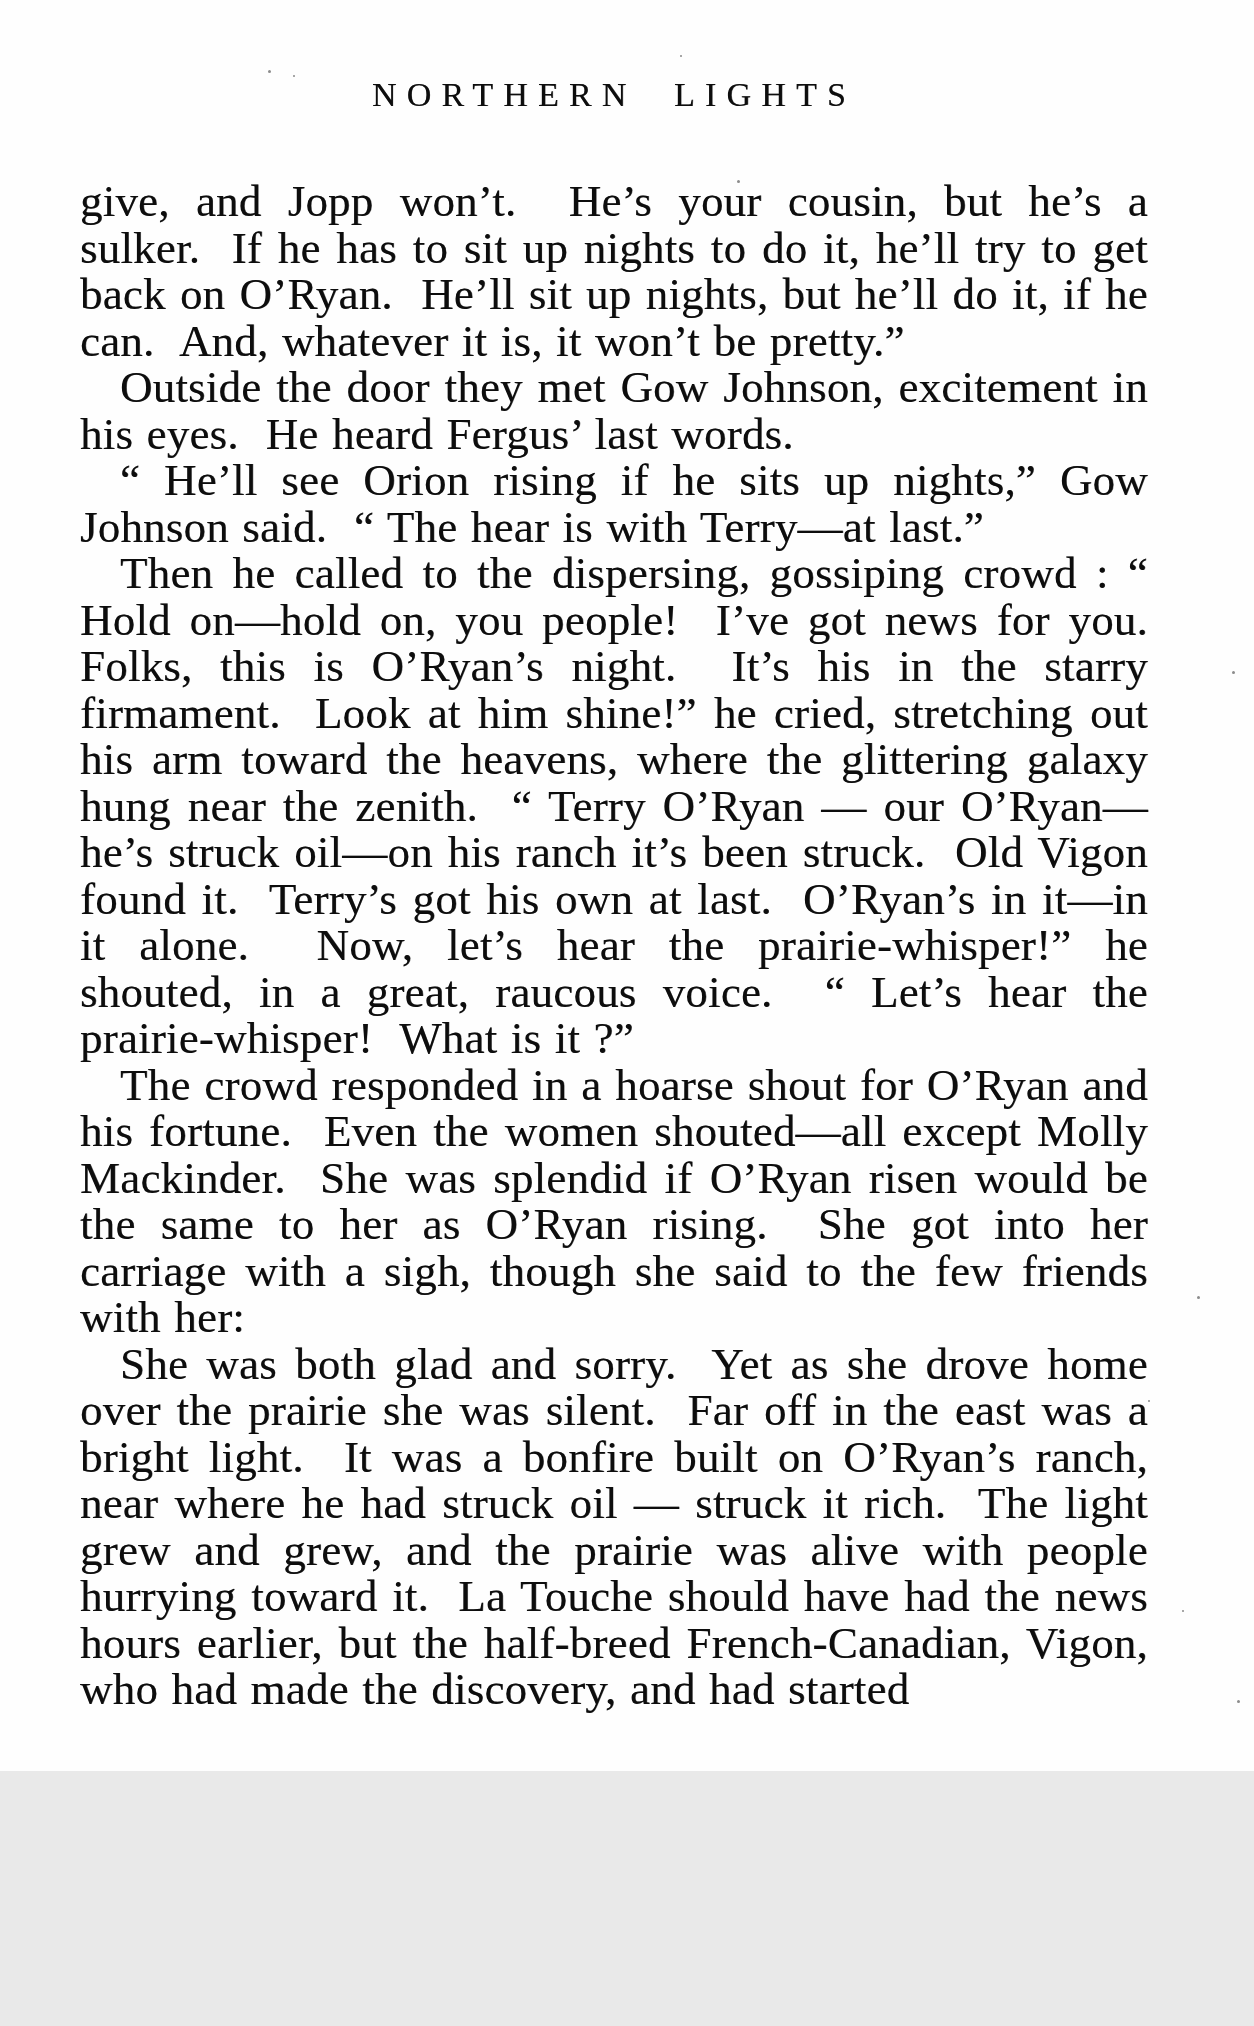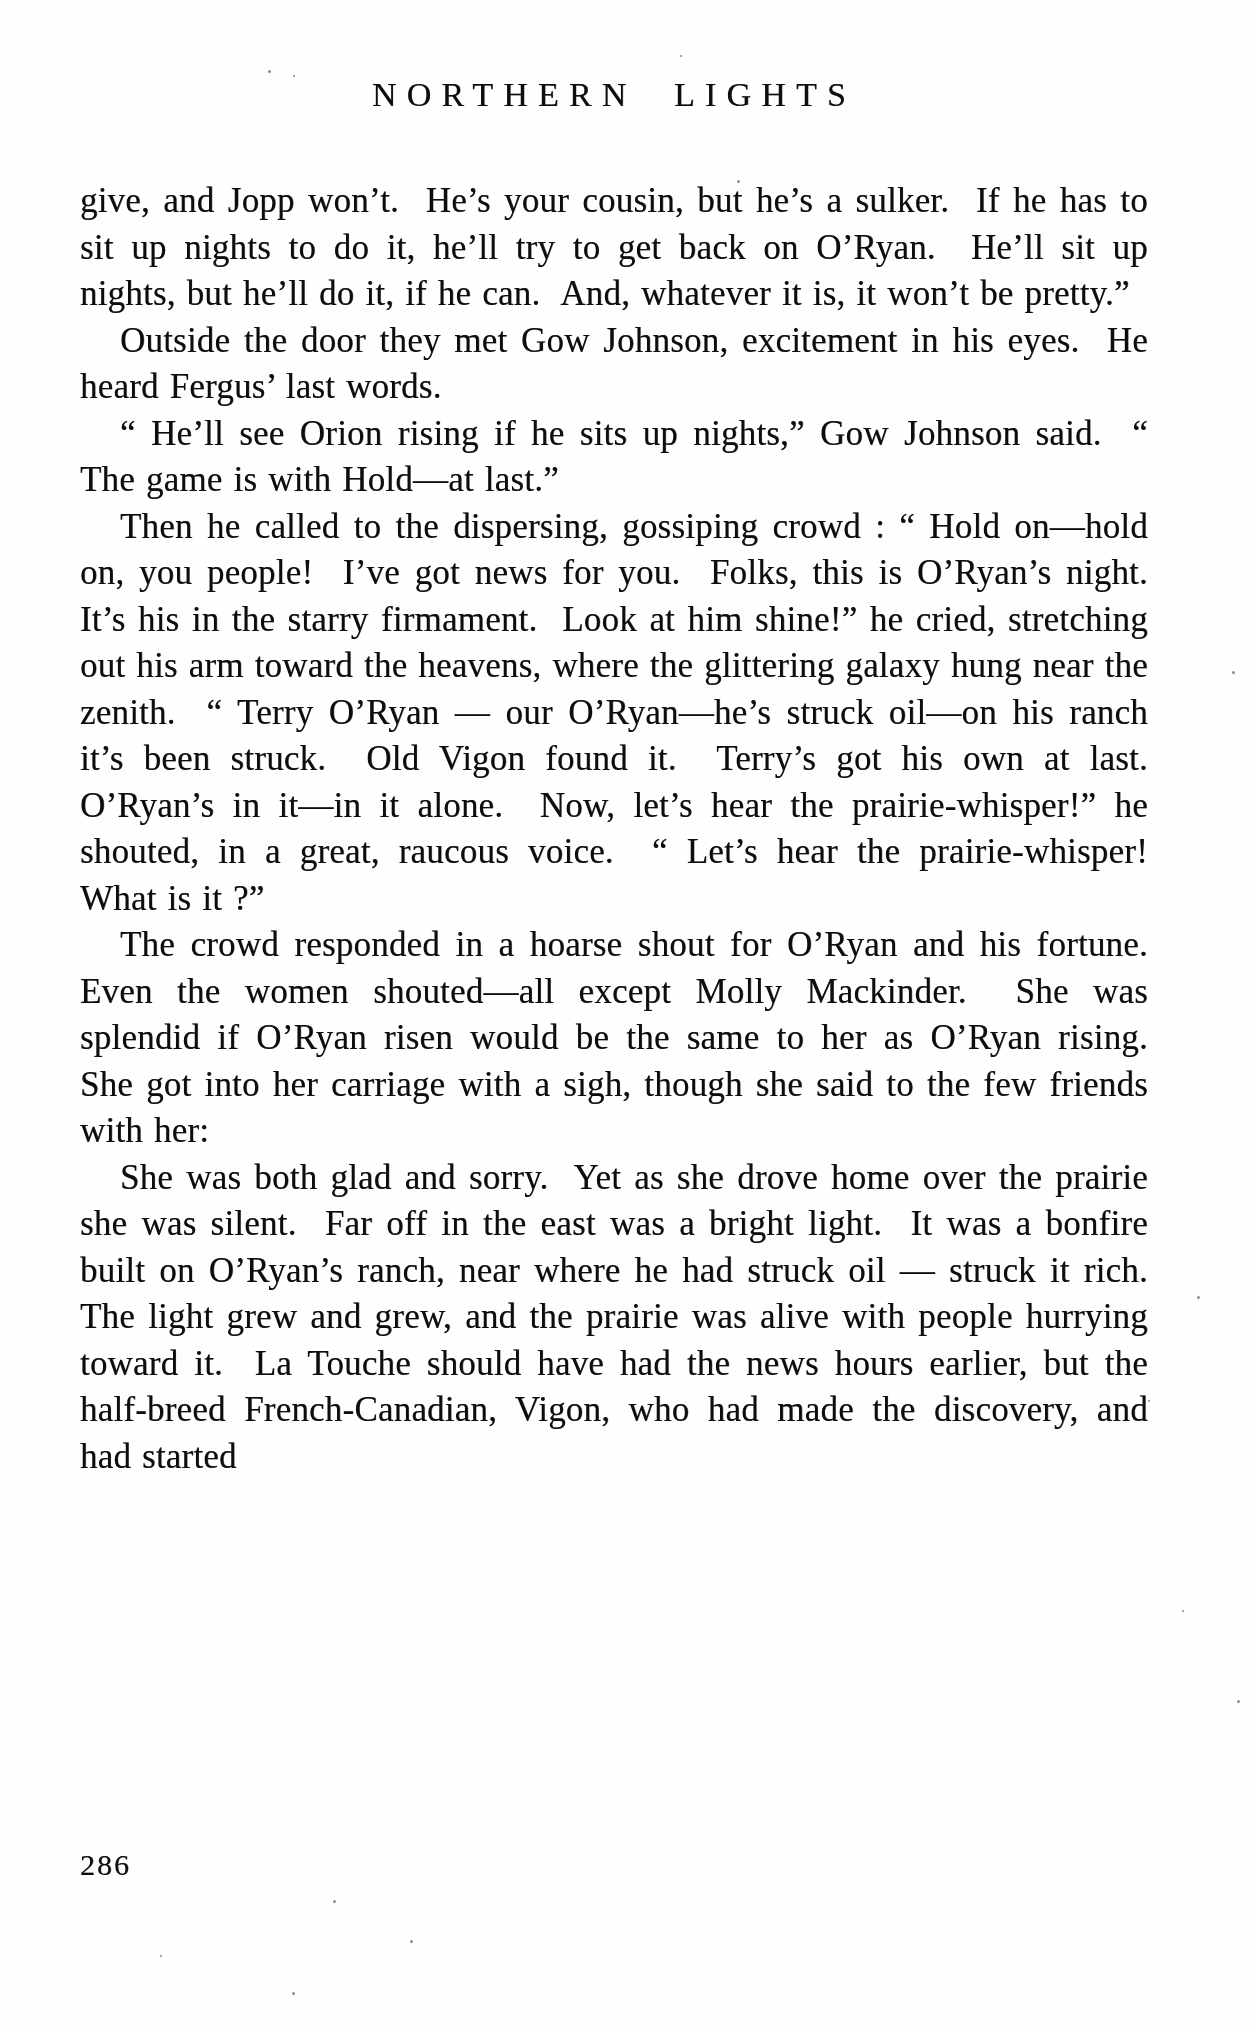--- a/index.html
+++ b/index.html
@@ -3,21 +3,21 @@
 <meta charset="utf-8">
 <style>
   html, body {
     margin: 0;
     padding: 0;
     background: #e9e9e9;
   }
   .page {
     position: relative;
     width: 1254px;
-    height: 2026px;
+    height: 1771px;
     margin: 0 auto;
     background: #fefefe;
     overflow: hidden;
     color: #0d0d0d;
     font-family: "Liberation Serif", "DejaVu Serif", serif;
   }
   .running-header {
     position: absolute;
     left: 80px;
     top: 76px;
@@ -27,21 +27,21 @@
     letter-spacing: 0.30em;
     word-spacing: 0.55em;
     white-space: nowrap;
     text-shadow: 0.4px 0.2px 0 rgba(0,0,0,0.55);
   }
   .text-block {
     position: absolute;
     left: 80px;
     top: 178px;
     width: 1068px;
-    font-size: 35px;
+    font-size: 45px;
     line-height: 46.5px;
     letter-spacing: 0.2px;
     word-spacing: 2px;
     text-align: justify;
     text-shadow: 0.4px 0.2px 0 rgba(0,0,0,0.5);
   }
   .text-block p {
     margin: 0;
     text-indent: 40px;
     white-space: pre-wrap;
@@ -69,21 +69,21 @@
 </head>
 <body>
 
 <div class="page">
 
   <div class="running-header">NORTHERN LIGHTS</div>
 
   <div class="text-block">
     <p class="no-indent">give, and Jopp won’t.  He’s your cousin, but he’s a sulker.  If he has to sit up nights to do it, he’ll try to get back on O’Ryan.  He’ll sit up nights, but he’ll do it, if he can.  And, whatever it is, it won’t be pretty.”</p>
     <p>Outside the door they met Gow Johnson, excitement in his eyes.  He heard Fergus’ last words.</p>
-    <p>“ He’ll see Orion rising if he sits up nights,” Gow Johnson said.  “ The game is with Hold—at last.”</p>
+    <p>“ He’ll see Orion rising if he sits up nights,” Gow Johnson said.  “ The hear is with Terry—at last.”</p>
     <p>Then he called to the dispersing, gossiping crowd : “ Hold on—hold on, you people!  I’ve got news for you.  Folks, this is O’Ryan’s night.  It’s his in the starry firmament.  Look at him shine!” he cried, stretching out his arm toward the heavens, where the glittering galaxy hung near the zenith.  “ Terry O’Ryan — our O’Ryan—he’s struck oil—on his ranch it’s been struck.  Old Vigon found it.  Terry’s got his own at last.  O’Ryan’s in it—in it alone.  Now, let’s hear the prairie-whisper!” he shouted, in a great, raucous voice.  “ Let’s hear the prairie-whisper!  What is it ?”</p>
     <p>The crowd responded in a hoarse shout for O’Ryan and his fortune.  Even the women shouted—all except Molly Mackinder.  She was splendid if O’Ryan risen would be the same to her as O’Ryan rising.  She got into her carriage with a sigh, though she said to the few friends with her:</p>
     <p>She was both glad and sorry.  Yet as she drove home over the prairie she was silent.  Far off in the east was a bright light.  It was a bonfire built on O’Ryan’s ranch, near where he had struck oil — struck it rich.  The light grew and grew, and the prairie was alive with people hurrying toward it.  La Touche should have had the news hours earlier, but the half-breed French-Canadian, Vigon, who had made the discovery, and had started</p>
   </div>
 
   <div class="page-number">286</div>
 
   <div class="speck" style="left:268px; top:70px;  width:3px; height:3px;"></div>
   <div class="speck" style="left:680px; top:55px;  width:2px; height:2px;"></div>
   <div class="speck" style="left:293px; top:75px;  width:2px; height:2px;"></div>

